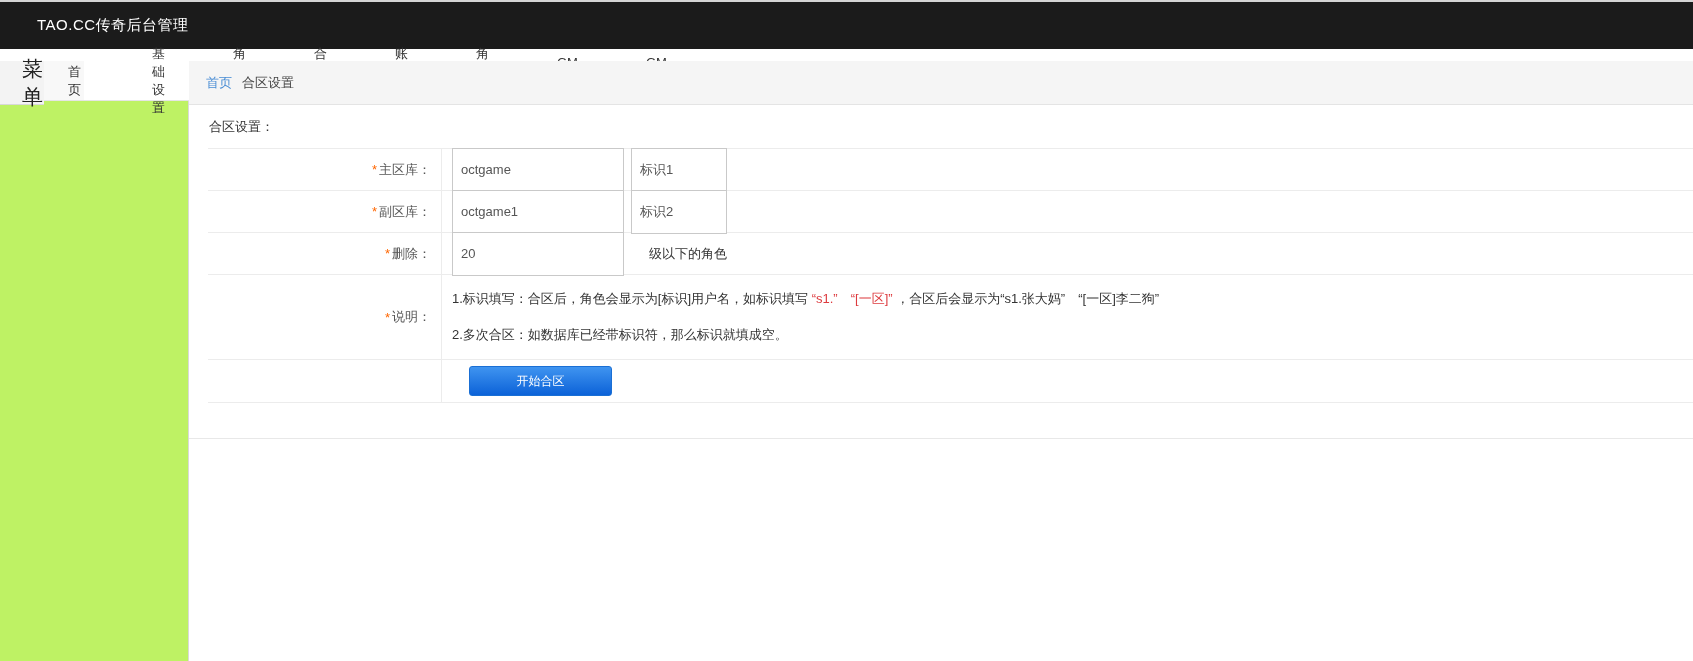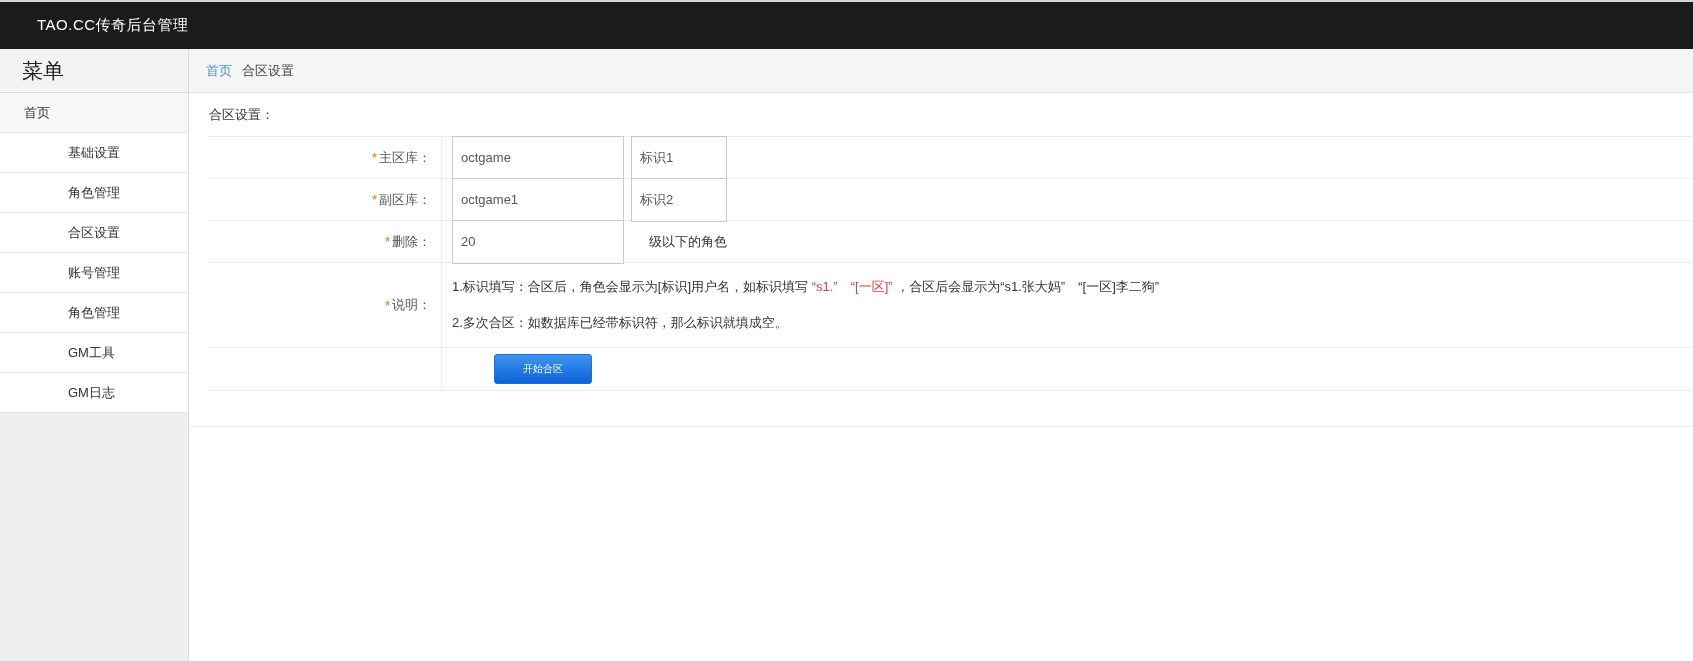--- a/index.html
+++ b/index.html
@@ -8,32 +8,32 @@
     --required-asterisk:#ff6600;
     --highlight-red:#dd3b3f;
     --button-top:#3f94f0;
     --button-bottom:#0c62d8;
   }
   *{box-sizing:border-box;margin:0;padding:0;}
   body{
     font-family:"Liberation Sans","DejaVu Sans",sans-serif;
     background:#fff;color:#333;
   }
-  .page{width:1693px;height:661px;overflow:hidden;display:flex;flex-direction:column;background:#fff;}
+  .page{width:1693px;height:661px;overflow:hidden;display:flex;flex-direction:column;background:#fff;gap:12px;}
   
   .topbar{
     height:49px;flex:0 0 49px;background:var(--topbar-bg);
     border-top:2px solid #d4d4d4;display:flex;align-items:center;
   }
   .topbar-title{color:#fff;font-size:15px;padding-left:37px;letter-spacing:.5px;}
   
   .body-row{flex:1;display:flex;min-height:0;}
   .sidebar{
     width:189px;flex:0 0 189px;border-right:1px solid #d9d9d9;
-    background:#bef264;display:flex;flex-direction:column;
+    background:#bef264;display:flex;flex-direction:row;
   }
   .sidebar-header{
     height:44px;flex:0 0 44px;background:#f3f3f3;border-bottom:1px solid #d8d8d8;
     display:flex;align-items:center;padding-left:22px;font-size:21px;color:#222;
   }
   .menu-item{
     height:40px;flex:0 0 40px;background:#fff;border-bottom:1px solid #e5e5e5;
     display:flex;align-items:center;padding-left:68px;font-size:13px;color:#333;cursor:pointer;
   }
   .menu-item.top-level{padding-left:24px;background:#f8f8f8;}
@@ -68,23 +68,23 @@
   .w-main{width:172px;margin-right:7px;}
   .w-tag{width:96px;}
   .suffix{margin-left:18px;color:#333;}
   
   .frow.notes-row .fcontent{display:block;padding-top:6px;padding-bottom:6px;}
   .note-line{line-height:36px;white-space:nowrap;color:#333;}
   .red{color:var(--highlight-red);}
   
   .frow.button-row{height:43px;}
   .submit-btn{
-    width:98px;height:30px;margin-left:42px;border:1px solid #1a6fd4;border-radius:3px;
+    width:143px;height:30px;margin-left:17px;border:1px solid #1a6fd4;border-radius:3px;
     background:linear-gradient(to bottom,var(--button-top),var(--button-bottom));
-    color:#fff;font-size:10px;cursor:pointer;
+    color:#fff;font-size:12px;cursor:pointer;
     font-family:"Liberation Sans","DejaVu Sans",sans-serif;
   }
   .bottom-divider{margin-top:35px;height:1px;background:#e8e8e8;width:100%;}
 </style>
 </head>
 <body>
 
 <div class="page">
 
   <div class="topbar">

